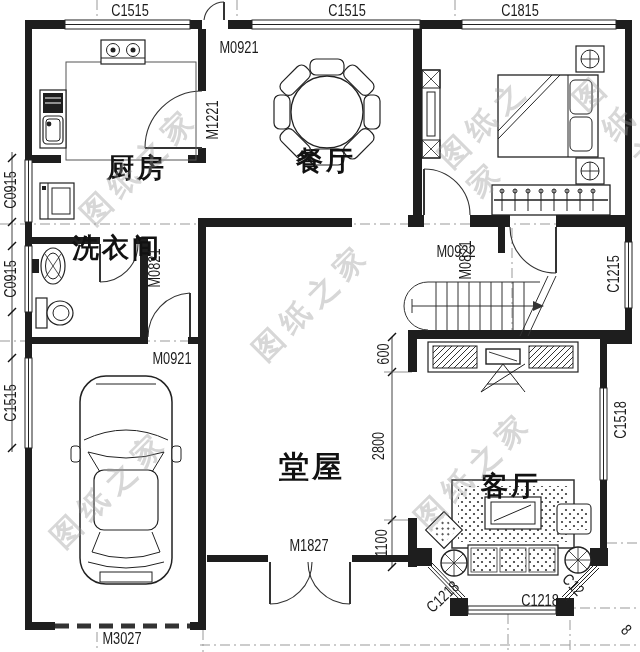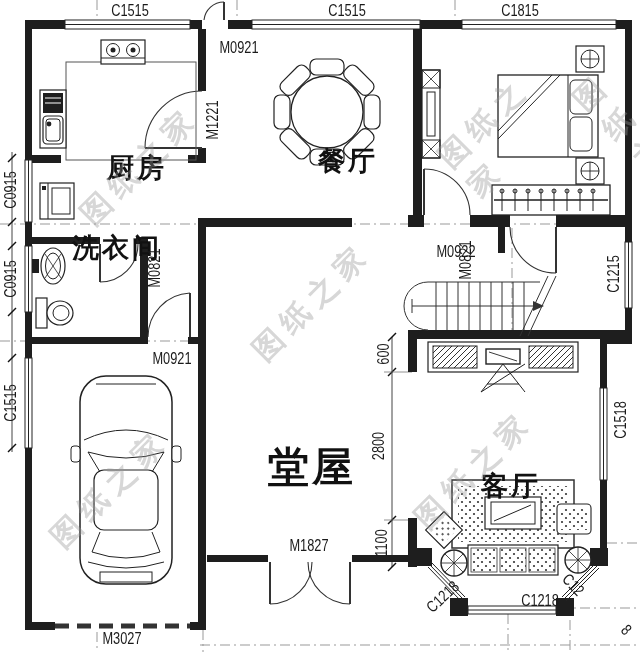--- a/index.html
+++ b/index.html
@@ -4,21 +4,21 @@
 <style>
   html,body{margin:0;padding:0;background:#ffffff;}
   #plan{position:relative;width:640px;height:652px;background:#ffffff;overflow:hidden;
         font-family:"Liberation Sans",sans-serif;}
   #plan svg{position:absolute;left:0;top:0;}
   .lbl{position:absolute;white-space:nowrap;color:#1a1a1a;}
   .dim{font-size:16px;transform:translate(-50%,-50%) scaleX(.8);}
   .dimv{font-size:16px;transform:translate(-50%,-50%) rotate(-90deg) scaleX(.8);}
   .room{font-size:27px;font-weight:bold;letter-spacing:3px;color:#111;
         transform:translate(-50%,-50%);margin-top:48px;}
-  .room.big{font-size:41px;}
+  .room.big{font-size:30px;}
   .wm{position:absolute;font-size:30px;font-weight:bold;letter-spacing:8px;
       color:rgba(150,150,150,.38);transform:translate(-50%,-50%) rotate(-45deg);}
 </style>
 </head>
 <body>
 
 <div id="plan">
 
 <svg width="640" height="652" viewBox="0 0 640 652">
   <defs>
@@ -316,21 +316,21 @@
     <path d="M100,532 L92,552 M152,532 L160,552" stroke-width="1"></path>
     <path d="M92,552 Q126,564 160,552" stroke-width="1"></path>
     <path d="M88,562 Q126,574 164,562" stroke-width="1"></path>
     <rect x="100" y="572" width="52" height="10" stroke-width="1"></rect>
     <rect x="71" y="446" width="9" height="16" rx="3" stroke-width="1" fill="#fff"></rect>
     <rect x="172" y="446" width="9" height="16" rx="3" stroke-width="1" fill="#fff"></rect>
   </g>
 </svg>
 
 <div class="lbl room" style="left:137px;top:120px">厨房</div>
-<div class="lbl room" style="left:348px;top:113px">餐厅</div>
+<div class="lbl room" style="left:326px;top:113px">餐厅</div>
 <div class="lbl room" style="left:117px;top:200px">洗衣间</div>
 <div class="lbl room big" style="left:312px;top:419px">堂屋</div>
 <div class="lbl room" style="left:511px;top:438px">客厅</div>
 
 <div class="lbl dim" style="left:130px;top:11px">C1515</div>
 <div class="lbl dim" style="left:347px;top:11px">C1515</div>
 <div class="lbl dim" style="left:520px;top:11px">C1815</div>
 <div class="lbl dim" style="left:239px;top:48px">M0921</div>
 <div class="lbl dimv" style="left:213px;top:120px">M1221</div>
 <div class="lbl dimv" style="left:11px;top:190px">C0915</div>

